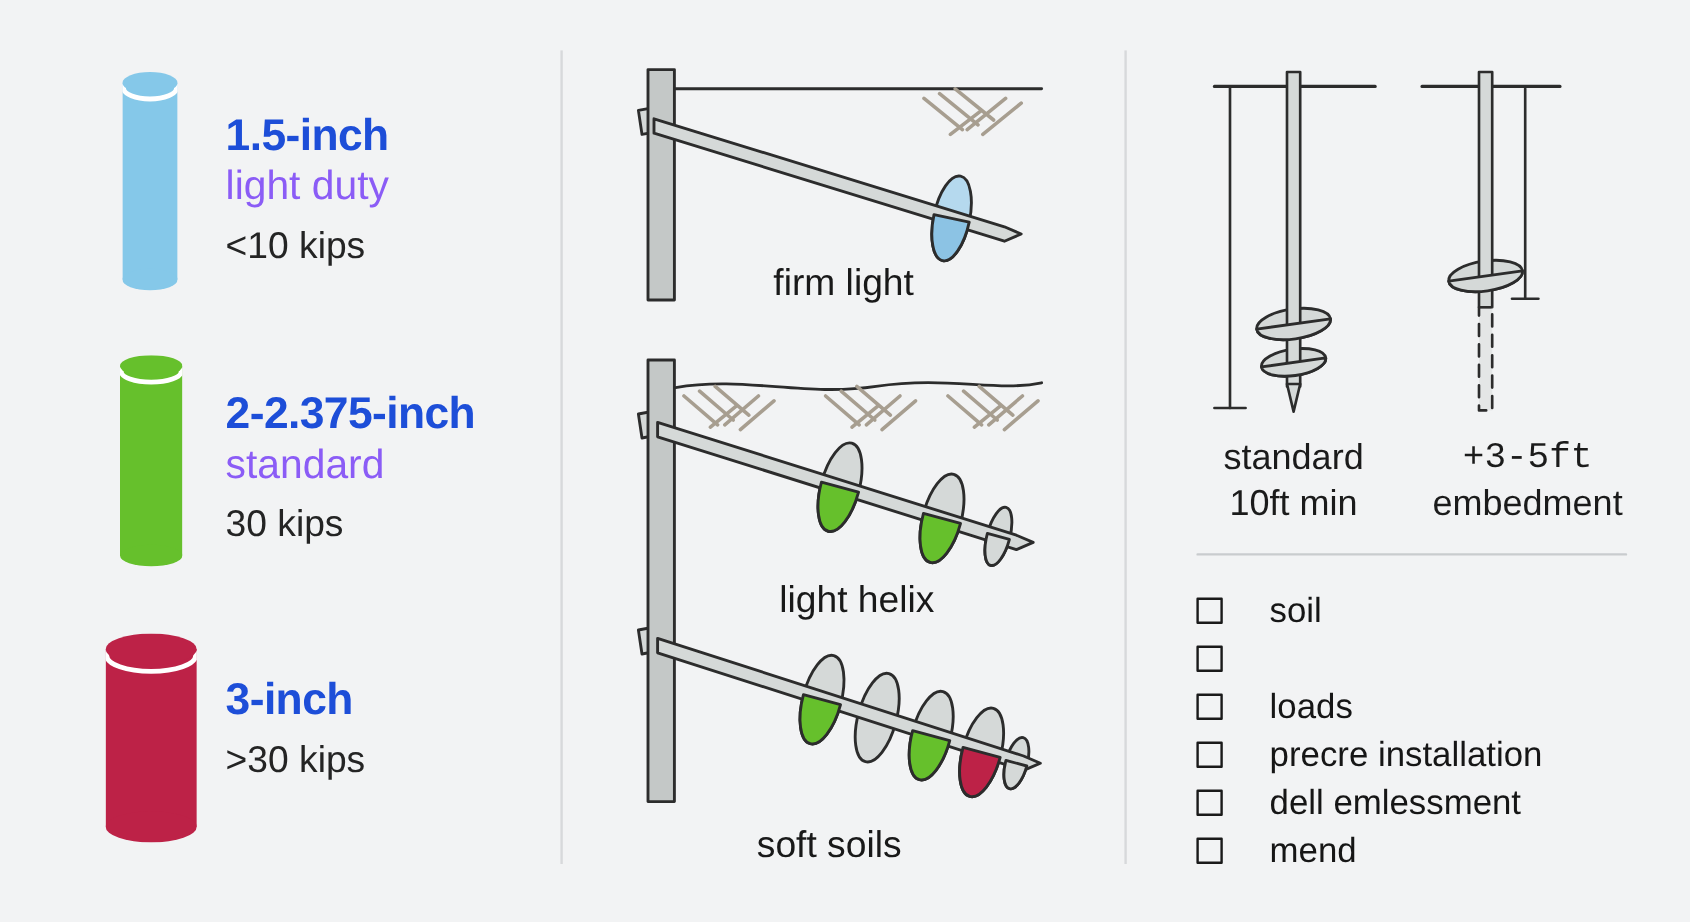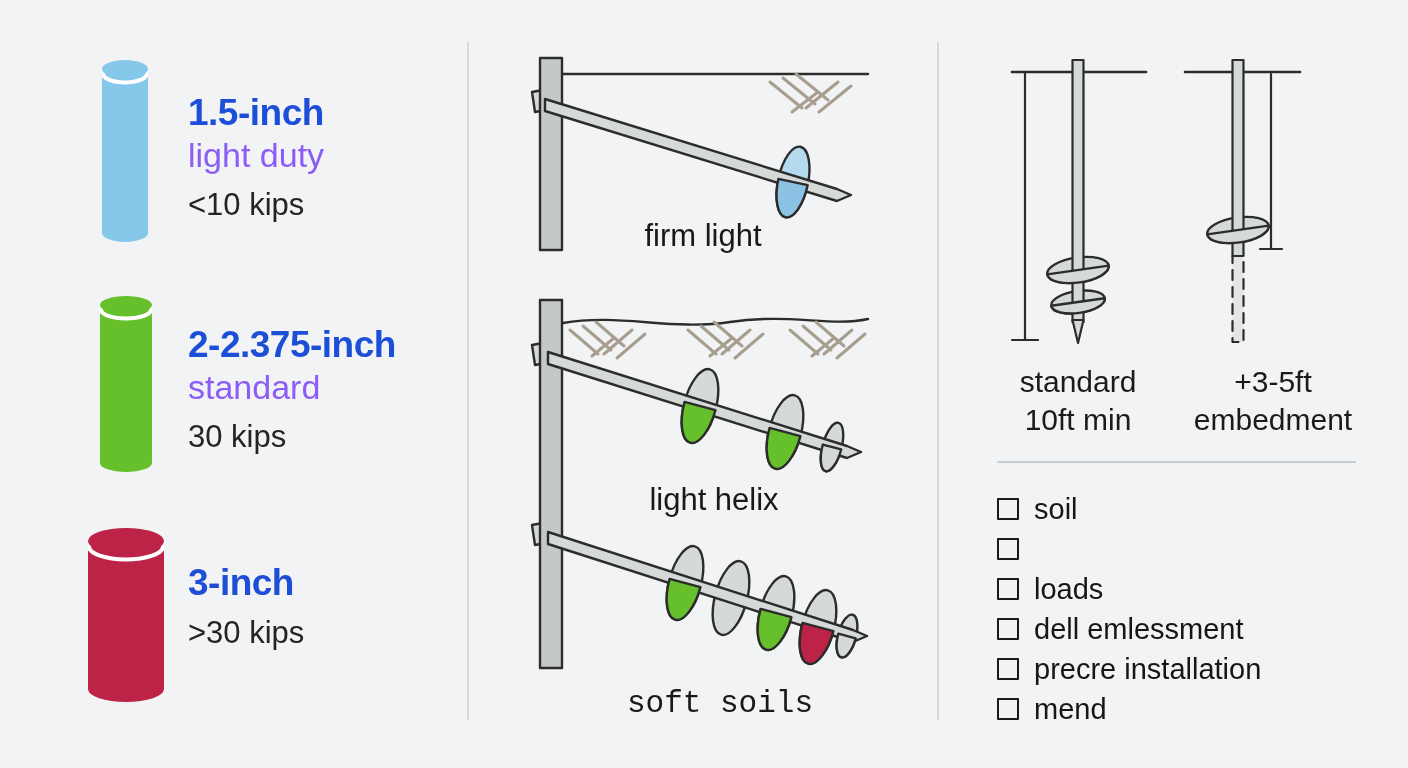--- a/index.html
+++ b/index.html
@@ -13,21 +13,21 @@
   
   .pier-text{position:absolute;left:188px;}
   .pier-size{font-size:37px;font-weight:800;line-height:42px;letter-spacing:-0.5px;color:#1d4ed8;}
   .pier-duty{font-size:34px;font-weight:400;line-height:42px;color:#8b5cf6;}
   .pier-cap{font-size:31px;font-weight:400;line-height:40px;margin-top:9px;color:#242424;}
   
   .diagram-label{position:absolute;width:300px;text-align:center;font-size:31px;color:#191919;}
   .embed-label{position:absolute;width:220px;text-align:center;font-size:30px;line-height:38px;color:#1b1b1b;}
   
   .checklist{position:absolute;left:997px;top:489px;list-style:none;margin:0;padding:0;}
-  .checklist li{display:flex;align-items:center;height:40px;}
+  .checklist li{display:flex;align-items:center;height:40px;gap:24px;}
   .checkbox{width:18px;height:18px;border:2.5px solid #1a1a1a;border-radius:1px;margin-right:15px;flex:none;background:transparent;}
   .check-label{font-size:29px;color:#161616;line-height:40px;}
   svg{display:block;}
 </style>
 </head>
 <body>
 
 <div class="vdivider" style="left:467px;"></div>
 <div class="vdivider" style="left:937px;"></div>
 
@@ -137,21 +137,21 @@
     <g fill="#d5d9d8">
       <path transform="translate(362,447) rotate(15)" d="M-9.5,0 A9.5,25 0 0 0 9.5,0 Z"></path>
       <path transform="translate(377,636) rotate(15)" d="M-9,0 A9,22 0 0 0 9,0 Z"></path>
     </g>
   </g>
 </svg>
 </div>
 
 <div class="diagram-label" style="left:553px;top:218px;">firm light</div>
 <div class="diagram-label" style="left:564px;top:482px;">light helix</div>
-<div class="diagram-label" style="left:570px;top:686px;font-family:Liberation Mono, monospace;">soft soils</div>
+<div class="diagram-label" style="left:541px;top:686px;">soft soils</div>
 
 <div class="abs" style="left:938px;top:0;">
 <svg width="470" height="768" viewBox="0 0 470 768">
   <g stroke="#2c2c2c" stroke-width="2.4" stroke-linejoin="round" stroke-linecap="round">
 
     <g fill="none" stroke-width="2.2">
       <line x1="74" y1="72" x2="208" y2="72" stroke-width="2.6"></line>
       <line x1="247" y1="72" x2="362" y2="72" stroke-width="2.6"></line>
       <line x1="87" y1="73" x2="87" y2="340"></line>
       <line x1="74" y1="340" x2="100" y2="340"></line>
@@ -179,40 +179,40 @@
 
     <rect x="294.5" y="256" width="11" height="86" fill-opacity="0.5" stroke-width="2.2" stroke-dasharray="10 7" fill="#d5d9d8"></rect>
 
     <line x1="60" y1="462" x2="417" y2="462" stroke-width="2" stroke="#c9ccce"></line>
   </g>
 </svg>
 </div>
 
 <div class="embed-label" style="left:968px;top:363px;">standard</div>
 <div class="embed-label" style="left:968px;top:401px;">10ft min</div>
-<div class="embed-label" style="left:1163px;top:363px;">+3-5ft</div>
+<div class="embed-label" style="left:1163px;top:363px;font-family:Liberation Mono, monospace;">+3-5ft</div>
 <div class="embed-label" style="left:1163px;top:401px;">embedment</div>
 
 <ul class="checklist">
   <li>
     <span class="checkbox"></span>
     <span class="check-label">soil</span>
   </li>
   <li>
     <span class="checkbox"></span>
   </li>
   <li>
     <span class="checkbox"></span>
     <span class="check-label">loads</span>
   </li>
   <li>
     <span class="checkbox"></span>
+    <span class="check-label">precre installation</span>
+  </li>
+  <li>
+    <span class="checkbox"></span>
     <span class="check-label">dell emlessment</span>
   </li>
   <li>
     <span class="checkbox"></span>
-    <span class="check-label">precre installation</span>
-  </li>
-  <li>
-    <span class="checkbox"></span>
     <span class="check-label">mend</span>
   </li>
 </ul>
 
 </body></html>

